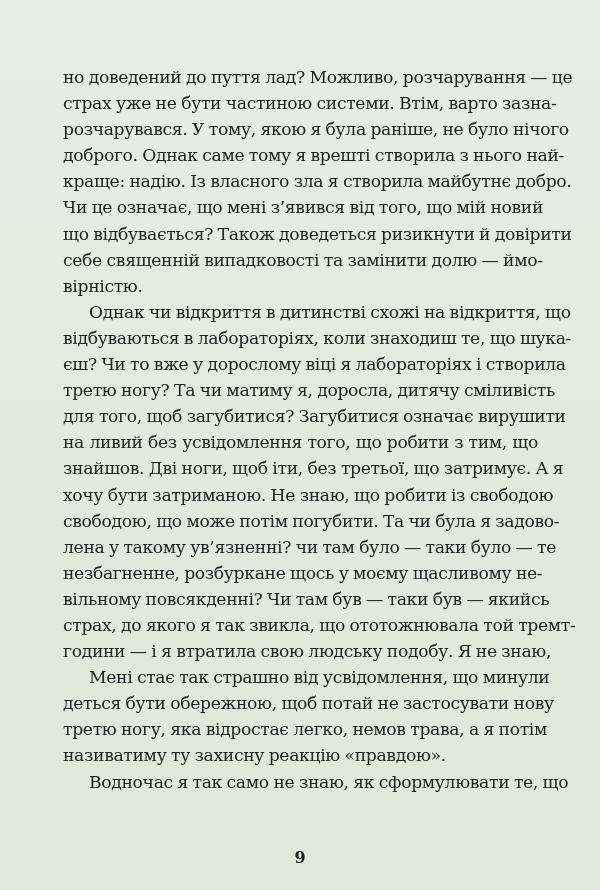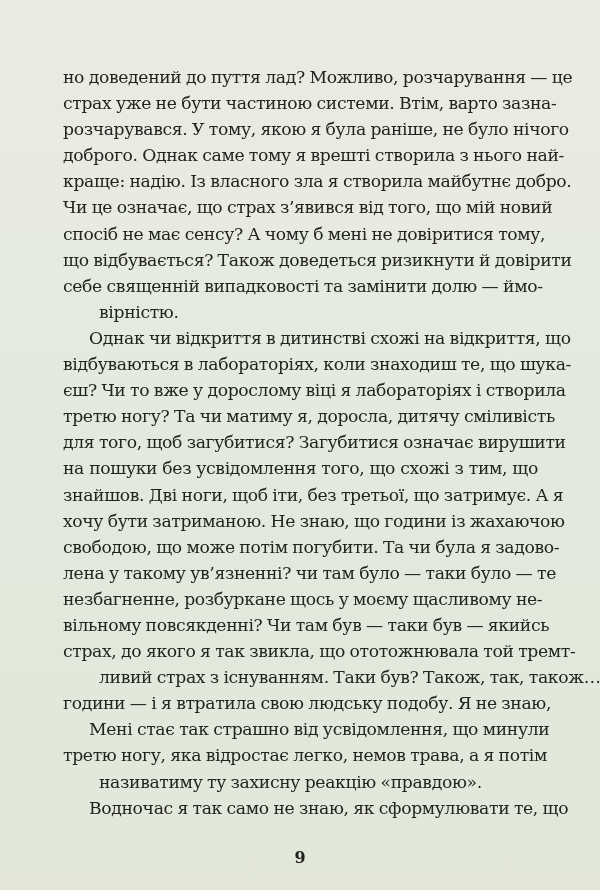--- a/index.html
+++ b/index.html
@@ -28,21 +28,20 @@
     }
     .line {
       display: block;
       white-space: nowrap;
       text-align: justify;
       text-align-last: justify;
       height: 26.1px;
     }
     .line.last {
       text-align-last: left;
-      margin-left: 36px;
     }
     .line.indent {
       padding-left: 26px;
     }
     .page-number {
       position: absolute;
       left: 0;
       width: 600px;
       top: 848px;
       text-align: center;
@@ -55,45 +54,44 @@
 </head>
 <body>
 
 <div class="page" id="page-body">
     <div>
       <span class="line">но доведений до пуття лад? Можливо, розчарування — це</span>
       <span class="line">страх уже не бути частиною системи. Втім, варто зазна-</span>
       <span class="line">розчарувався. У тому, якою я була раніше, не було нічого</span>
       <span class="line">доброго. Однак саме тому я врешті створила з нього най-</span>
       <span class="line">краще: надію. Із власного зла я створила майбутнє добро.</span>
-      <span class="line">Чи це означає, що страх з’явився від того, що мій новий</span>
-      <span class="line">спосіб не має сенсу? А чому б мені не довіритися тому,</span>
+      <span class="line">Чи це означає, що мені з’явився від того, що мій новий</span>
       <span class="line">що відбувається? Також доведеться ризикнути й довірити</span>
       <span class="line">себе священній випадковості та замінити долю — ймо-</span>
       <span class="line last">вірністю.</span>
     </div>
     <div>
       <span class="line indent">Однак чи відкриття в дитинстві схожі на відкриття, що</span>
       <span class="line">відбуваються в лабораторіях, коли знаходиш те, що шука-</span>
       <span class="line">єш? Чи то вже у дорослому віці я лабораторіях і створила</span>
       <span class="line">третю ногу? Та чи матиму я, доросла, дитячу сміливість</span>
       <span class="line">для того, щоб загубитися? Загубитися означає вирушити</span>
-      <span class="line">на пошуки без усвідомлення того, що схожі з тим, що</span>
+      <span class="line">на ливий без усвідомлення того, що робити з тим, що</span>
       <span class="line">знайшов. Дві ноги, щоб іти, без третьої, що затримує. А я</span>
-      <span class="line">хочу бути затриманою. Не знаю, що години із жахаючою</span>
+      <span class="line">хочу бути затриманою. Не знаю, що робити із свободою</span>
       <span class="line">свободою, що може потім погубити. Та чи була я задово-</span>
       <span class="line">лена у такому ув’язненні? чи там було — таки було — те</span>
       <span class="line">незбагненне, розбуркане щось у моєму щасливому не-</span>
       <span class="line">вільному повсякденні? Чи там був — таки був — якийсь</span>
       <span class="line">страх, до якого я так звикла, що ототожнювала той тремт-</span>
-      <span class="line last">ливий страх з існуванням. Таки був? Також, так, також…</span>
     </div>
     <div>
       <span class="line">години — і я втратила свою людську подобу. Я не знаю,</span>
       <span class="line indent">Мені стає так страшно від усвідомлення, що минули</span>
+      <span class="line">деться бути обережною, щоб потай не застосувати нову</span>
       <span class="line">третю ногу, яка відростає легко, немов трава, а я потім</span>
       <span class="line last">називатиму ту захисну реакцію «правдою».</span>
     </div>
     <div>
       <span class="line indent">Водночас я так само не знаю, як сформулювати те, що</span>
     </div>
   </div>
 <div class="page-number">9</div>
 
 </body></html>

